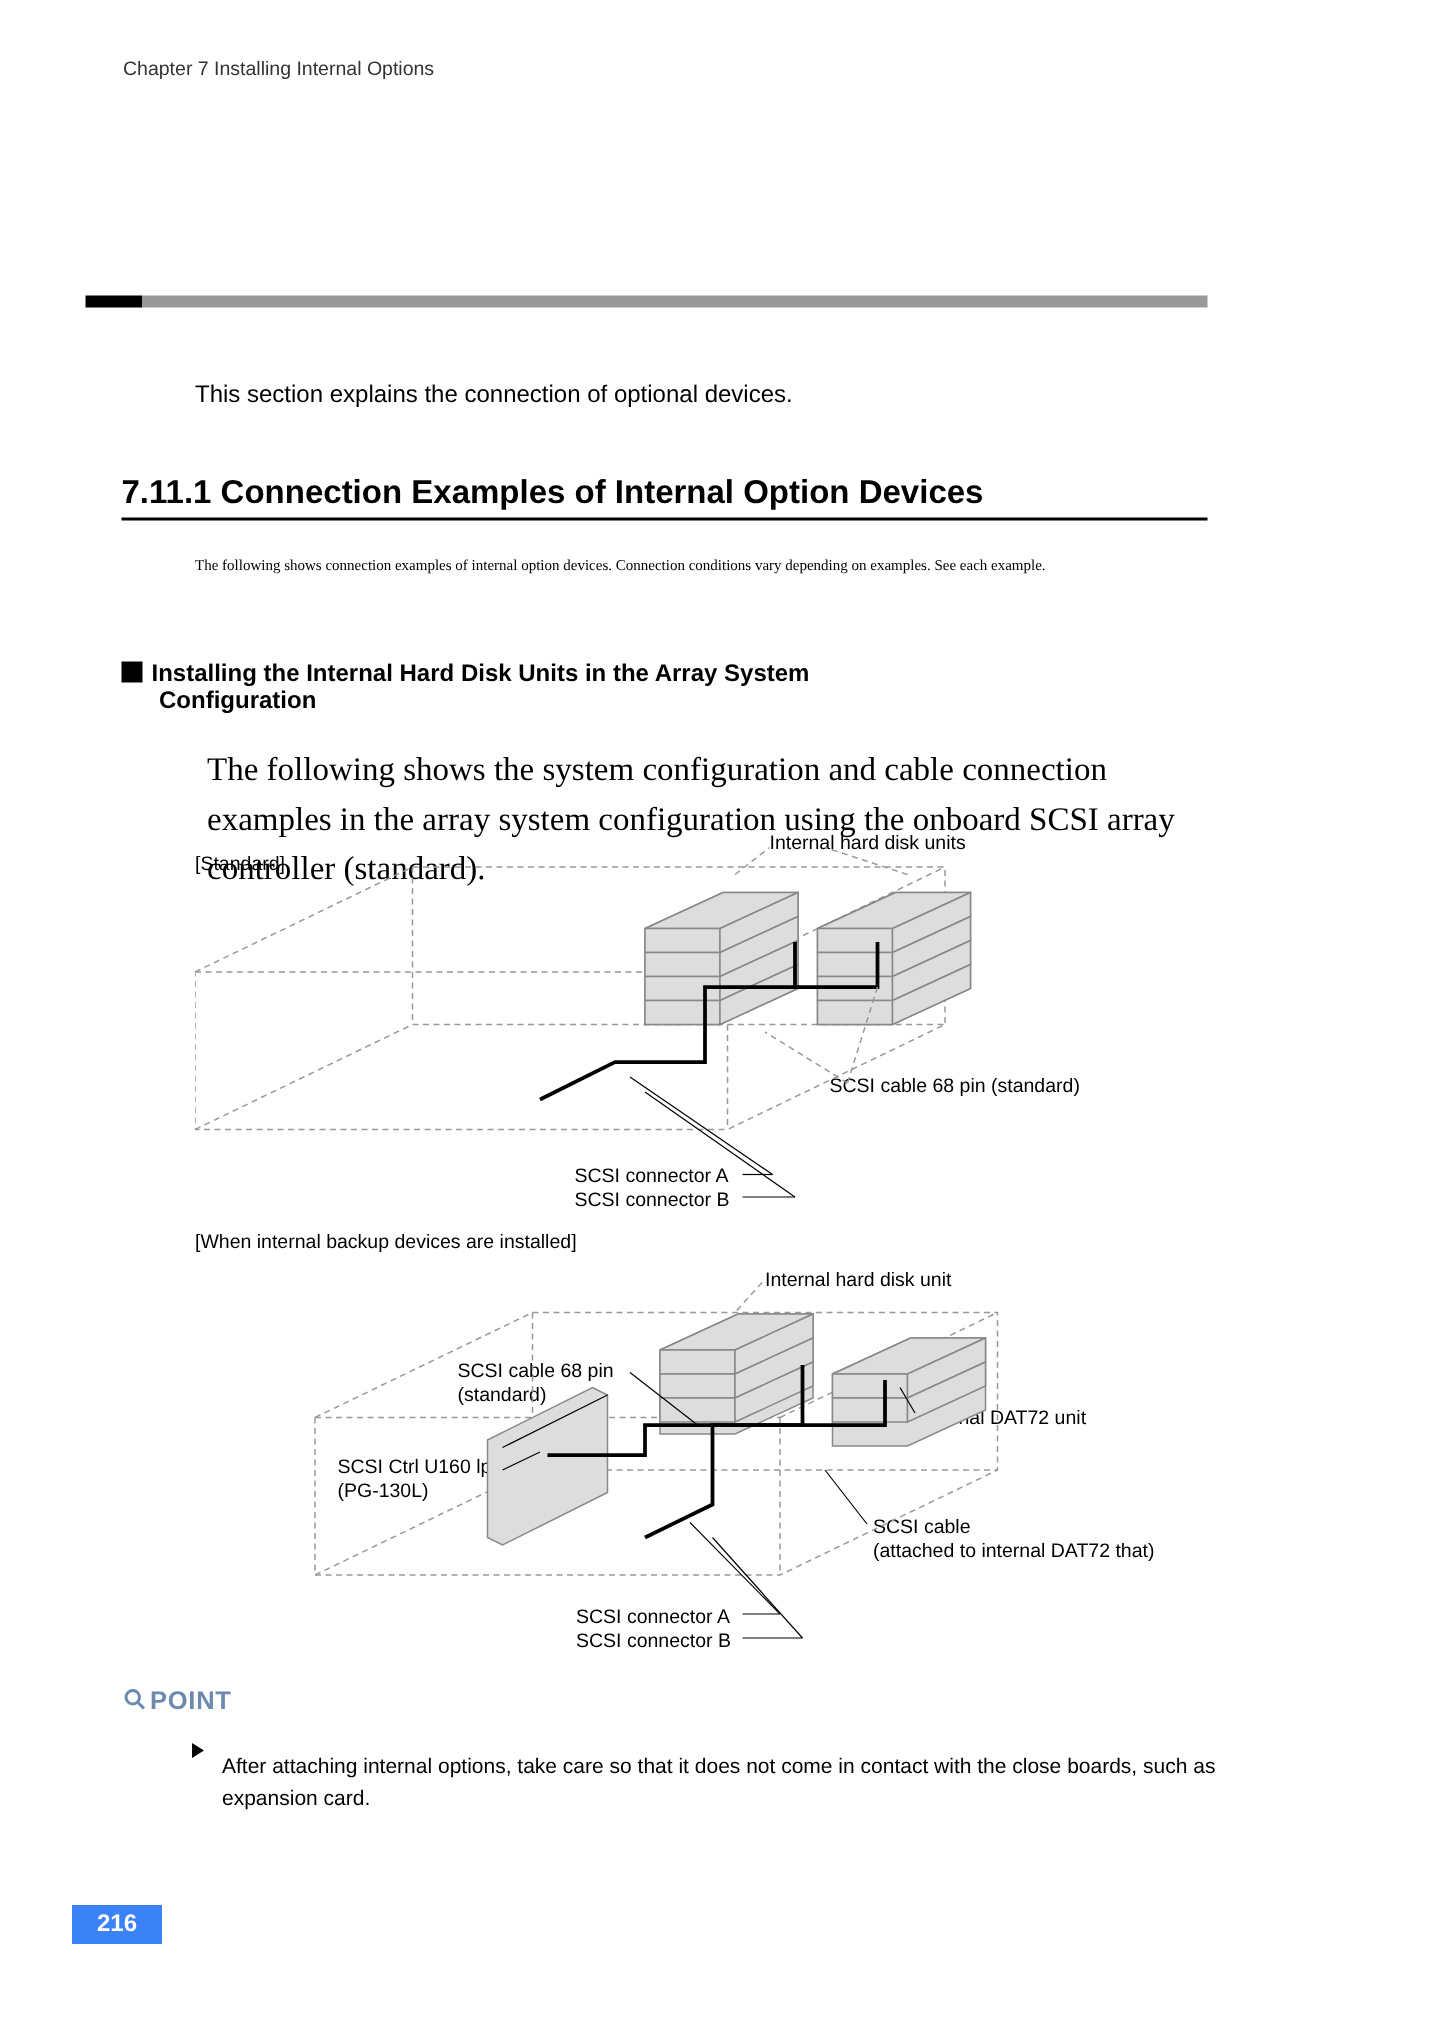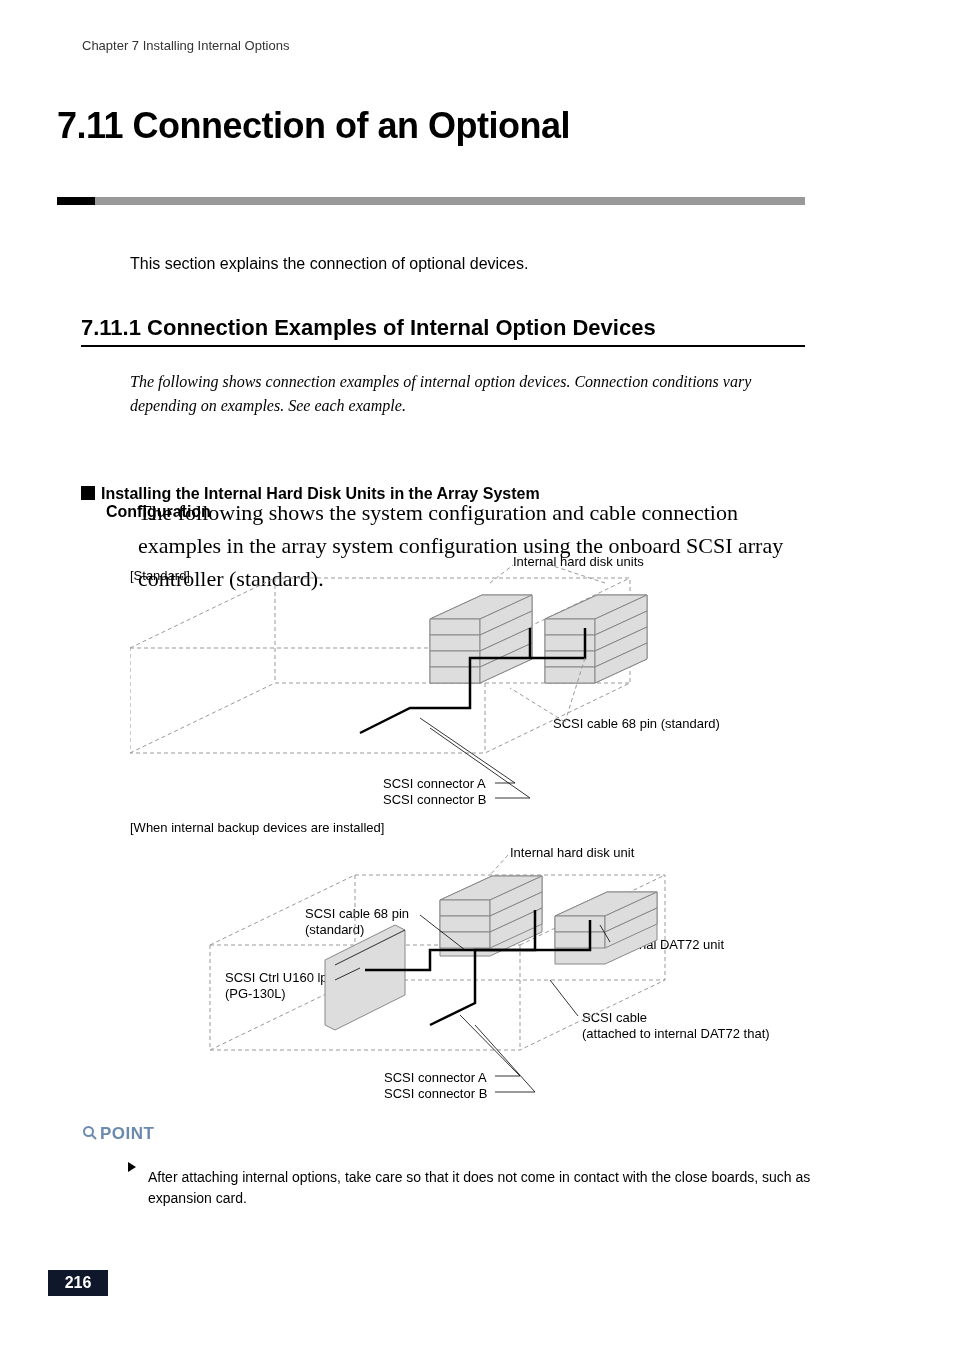--- a/index.html
+++ b/index.html
@@ -70,31 +70,30 @@
       width: 724px;
       height: 2px;
       background: #000;
     }
     .subsection-intro {
       position: absolute;
       top: 370px;
       left: 130px;
       right: 150px;
       font-family: "Times New Roman", serif;
-      font-size: 16px;
+      font-size: 10px;
       line-height: 1.5;
-      font-style: italic;
     }
     .subheading {
       position: absolute;
       left: 81px;
       font-size: 16px;
       font-weight: 900;
     }
-    .subheading.h1 { top: 441px; margin-top: 44px; }
+    .subheading.h1 { top: 441px; }
     .subheading-marker {
       display: inline-block;
       width: 14px;
       height: 14px;
       background: #000;
       margin-right: 6px;
       vertical-align: -1px;
     }
     .subheading-line2 {
       margin-left: 25px;
@@ -153,21 +152,21 @@
     .point-content {
       margin-left: 18px;
       margin-top: 12px;
     }
     .page-number-box {
       position: absolute;
       bottom: 52px;
       left: 48px;
       width: 60px;
       height: 26px;
-      background: #0f172a;
+      background: #3b82f6;
       color: #fff;
       font-size: 16px;
       font-weight: 700;
       text-align: center;
       line-height: 26px;
     }
     .iso-box {
       stroke: #888;
       stroke-width: 1;
       fill: #ddd;
@@ -189,23 +188,20 @@
       stroke-width: 0.8;
       fill: none;
     }
   </style>
 </head>
 <body>
 
 <div class="page-header">Chapter 7  Installing Internal Options</div>
 
 <div class="section-title-wrap">
-  <div>
-    <span class="section-number"><span>7.11</span> </span><span class="section-title">Connection of an Optional</span>
-  </div>
 </div>
 <div class="title-underline"></div>
 
 <div class="intro-text">This section explains the connection of optional devices.</div>
 
 <div class="subsection-title">
   <span>7.11.1</span> <span>Connection Examples of Internal Option Devices</span>
 </div>
 <div class="subsection-underline"></div>
 

